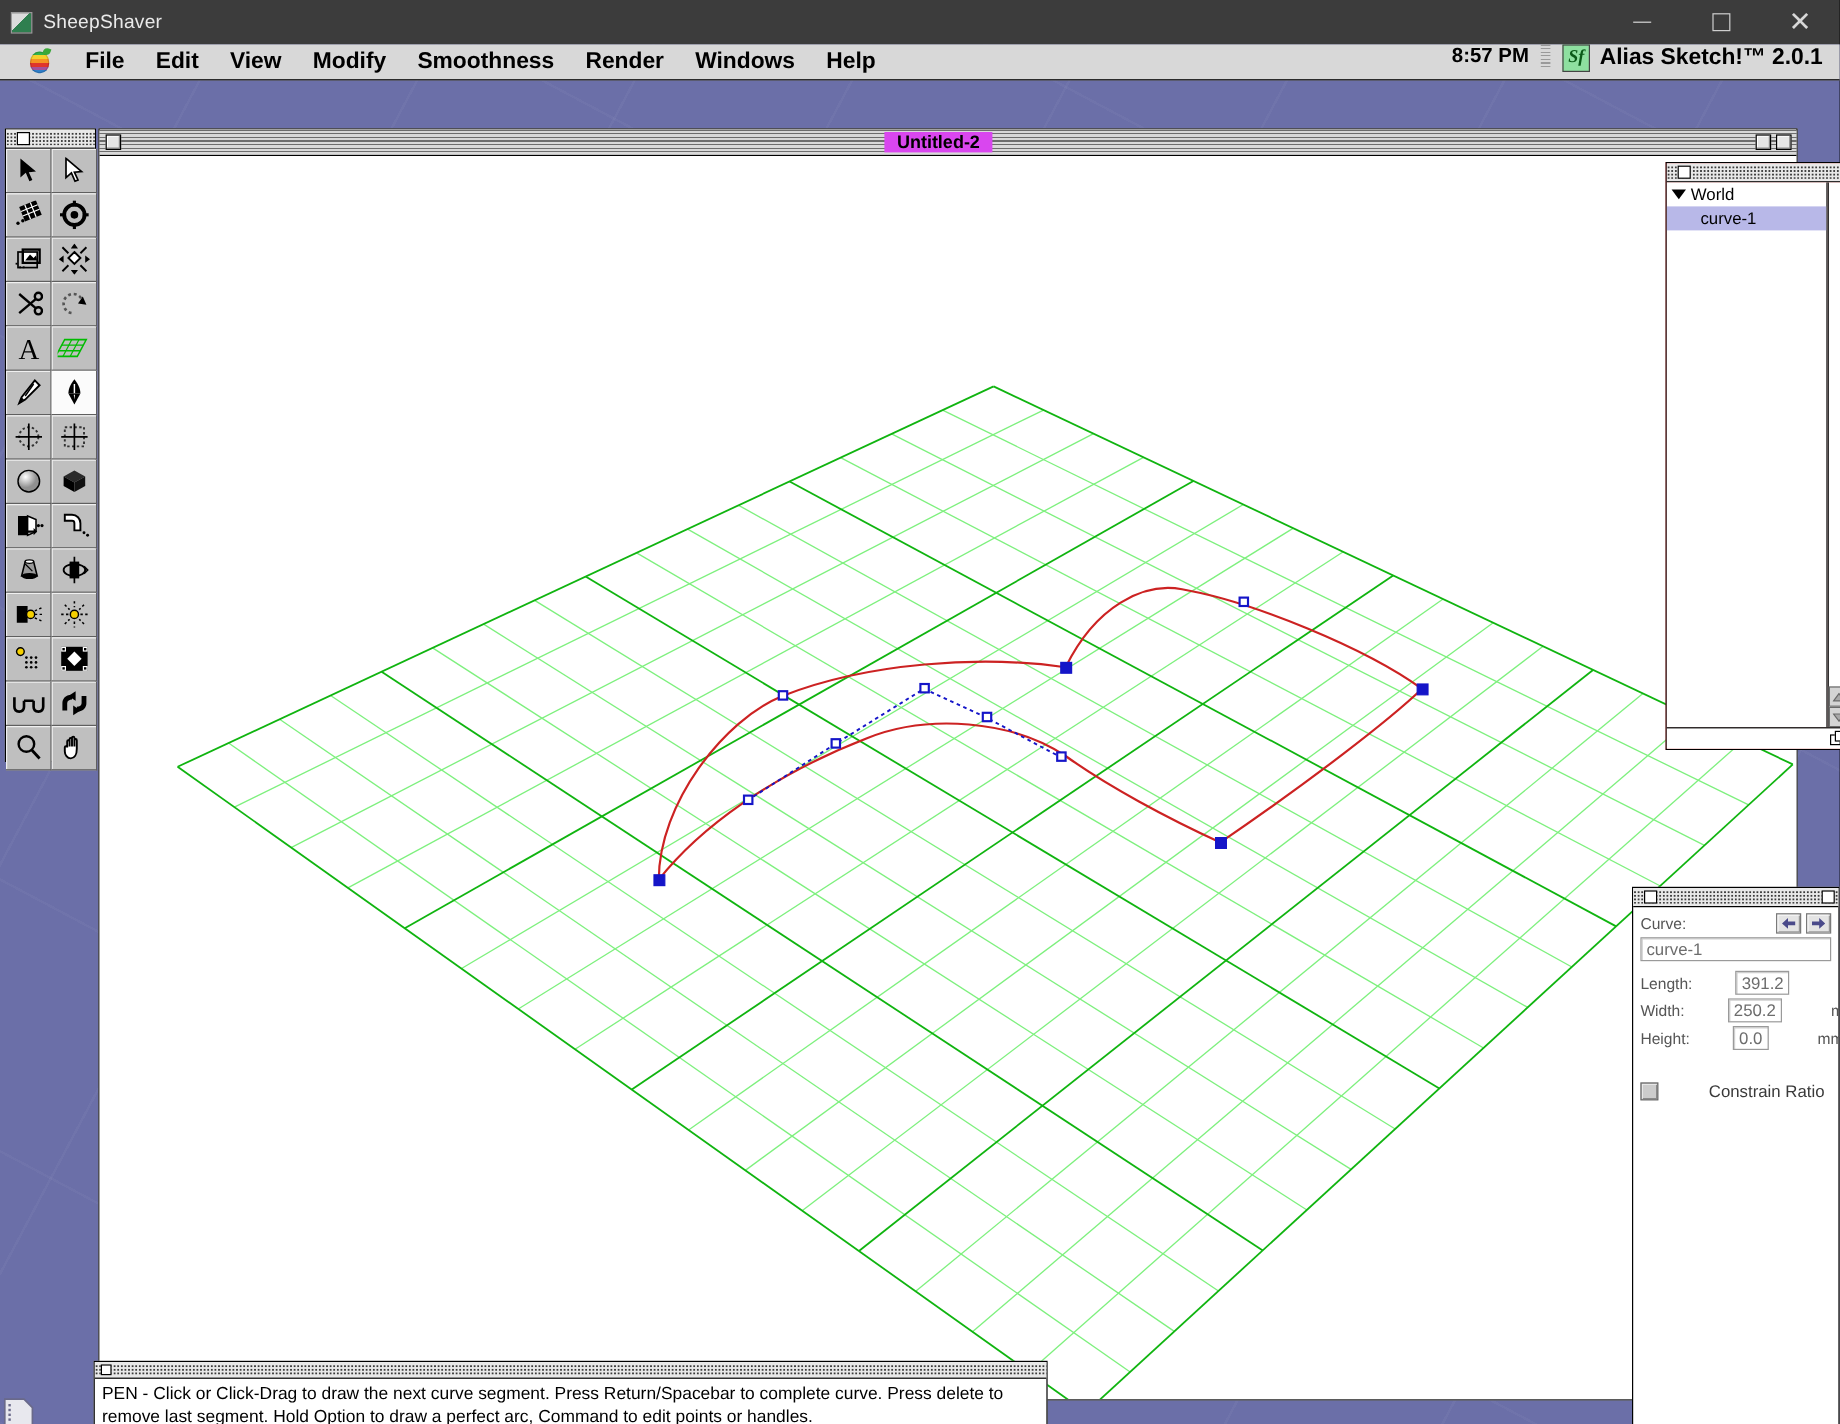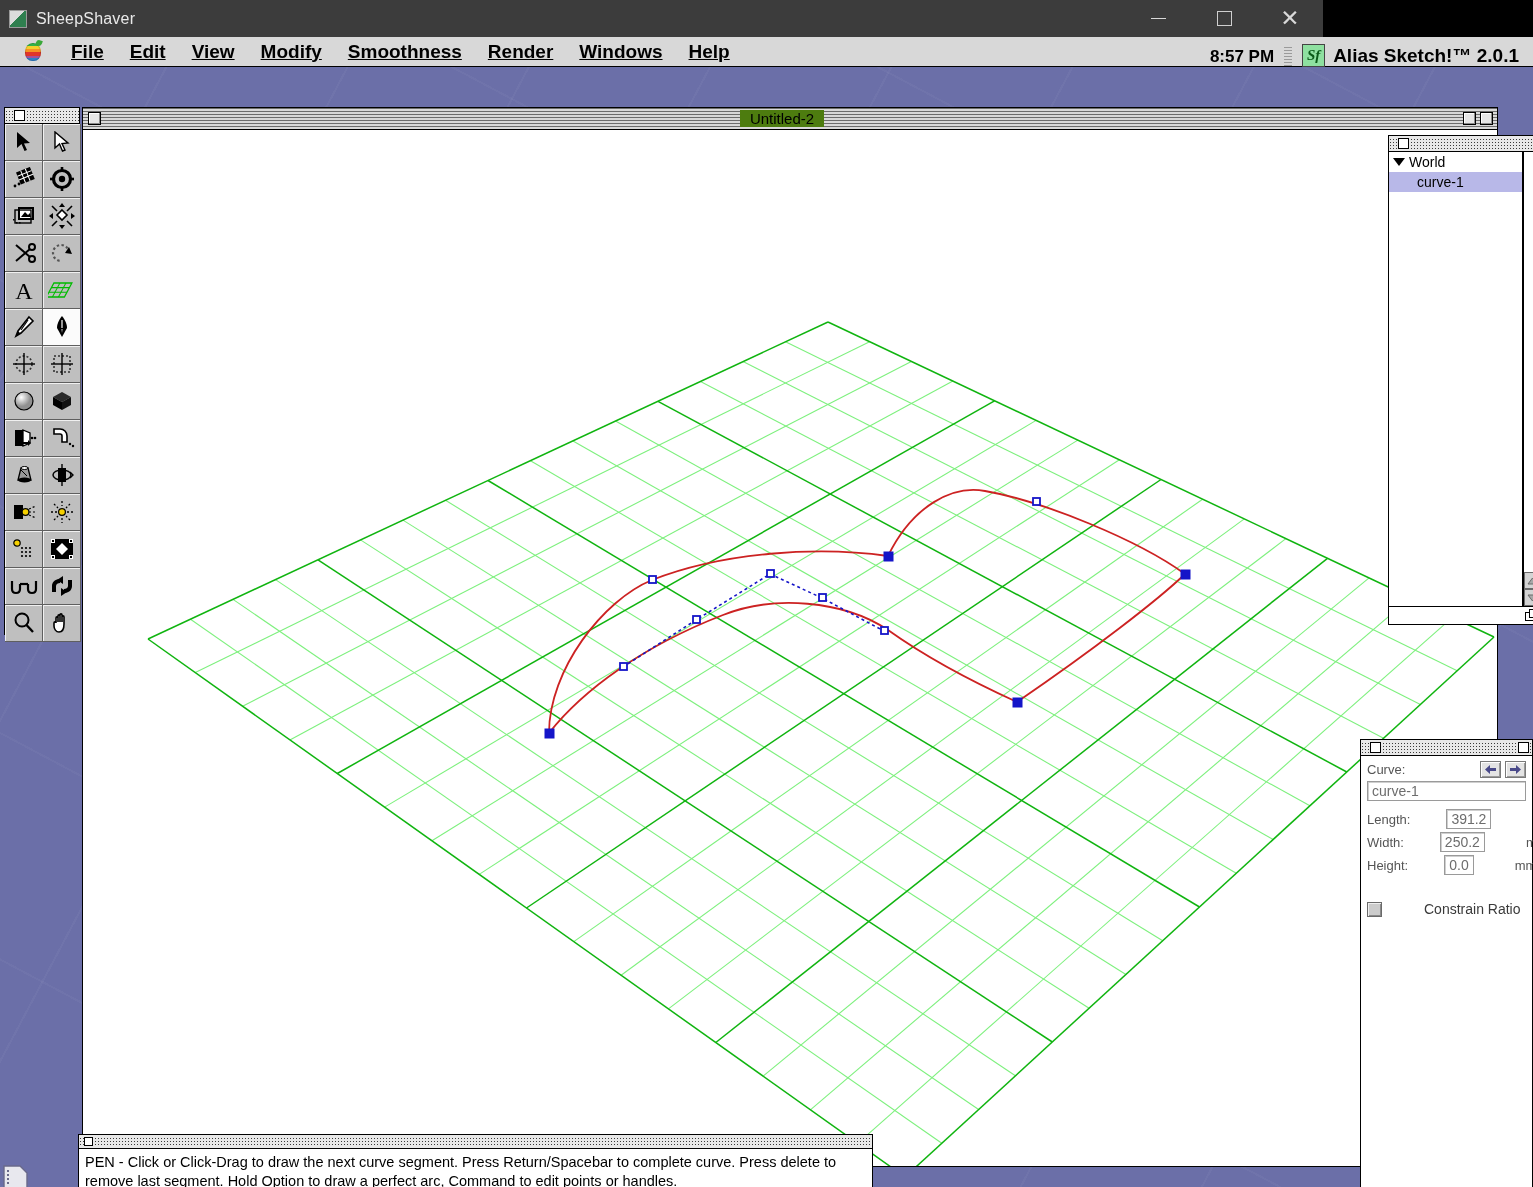--- a/index.html
+++ b/index.html
@@ -1,21 +1,21 @@
 <!DOCTYPE html>
 <html><head>
 <meta charset="utf-8">
 <style>
   * { box-sizing: border-box; margin:0; padding:0; }
   html,body{ width:1533px; height:1187px; overflow:hidden; background:#000; }
   body{ font-family:"Liberation Sans", sans-serif; }
 
   
   #host-titlebar{
-    position:absolute; left:0; top:0; width:1323px; height:37px;
+    position:absolute; left:0; top:0; width:1533px; height:37px;
     background:#3c3c3c; display:flex; align-items:center;
   }
   #host-title-icon{ width:18px; height:18px; margin-left:9px; margin-right:9px;
     background:linear-gradient(135deg,#dcdcdc 0 45%, #2f7f4f 45% 100%); border:1px solid #9a9a9a; }
   #host-title-text{ color:#e9e9e9; font-size:16px; letter-spacing:.2px; }
   .host-btn{ width:66px; height:37px; display:flex; align-items:center; justify-content:center;
     color:#d8d8d8; font-size:17px; }
   #host-btns{ position:absolute; right:0; top:0; display:flex; }
   .hb-min::after{content:""; display:block; width:15px; height:1px; background:#d8d8d8;}
   .hb-max::after{content:""; display:block; width:13px; height:13px; border:1px solid #cfcfcf;}
@@ -26,49 +26,49 @@
         background:#6b6fa8; }
   
   #desktop-pattern{ position:absolute; inset:0;
     background-image:
       repeating-linear-gradient(118deg, rgba(255,255,255,.035) 0 2px, rgba(255,255,255,0) 2px 160px),
       repeating-linear-gradient(28deg, rgba(255,255,255,.03) 0 2px, rgba(255,255,255,0) 2px 200px);
   }
 
   
   #menubar{ position:absolute; left:0; top:0; width:1533px; height:30px;
-    background:#d8d8d8; border-bottom:1px solid #000; display:flex; align-items:center;text-decoration:underline; }
+    background:#d8d8d8; border-bottom:1px solid #000; display:flex; align-items:center; }
   #apple-logo{ width:22px; height:24px; margin-left:22px; margin-right:14px; position:relative; }
   #apple-logo i{ position:absolute; left:3px; top:3px; width:16px; height:18px; border-radius:48% 48% 45% 45%;
     background:linear-gradient(#32b34a 0 16%, #f4d02c 16% 34%, #f59323 34% 52%, #e0352b 52% 70%, #a4519b 70% 86%, #2f7fc9 86% 100%);
     box-shadow:inset 0 0 0 1px rgba(0,0,0,.15); }
   #apple-logo i::after{ content:""; position:absolute; right:-1px; top:-3px; width:6px; height:6px;
     background:#3aa83a; border-radius:60% 0 60% 0; transform:rotate(20deg); }
   .menu-item{ font-size:19px; font-weight:bold; color:#000; padding:0 13px; line-height:30px;
     font-family:"Liberation Sans", sans-serif; }
-  #menubar-right{ position:absolute; right:0; top:0; height:30px; display:flex; align-items:flex-end; }
+  #menubar-right{ position:absolute; right:0; top:0; height:30px; display:flex; align-items:flex-start; }
   #mb-clock{ font-size:17px; font-weight:bold; color:#000; }
   #mb-sep{ width:8px; height:20px; margin:0 10px;
      background-image:repeating-linear-gradient(to bottom,#9a9a9a 0 1px,transparent 1px 3px); }
   #mb-app-icon{ width:23px; height:23px; background:#8ee0a0; border:1px solid #444; position:relative;
     display:flex; align-items:center; justify-content:center; font-style:italic; font-weight:bold;
     font-size:15px; color:#0a5a18; font-family:"Liberation Serif", serif; }
   #mb-app-name{ font-size:19px; font-weight:bold; margin-left:8px; margin-right:14px; }
 
   
   .mw{ position:absolute; background:#fff; border:1px solid #000; }
   .mw-title{ height:22px; background:#d9d9d9; border-bottom:1px solid #000;
     position:relative; display:flex; align-items:center; }
   .stripes{ position:absolute; left:0; right:0; top:0; bottom:0;
     background-image:repeating-linear-gradient(to bottom,#000 0 1px,#d9d9d9 1px 3px);
     opacity:.5; }
   .closebox{ width:13px; height:13px; border:1px solid #000; background:#e6e6e6;
     margin-left:5px; z-index:2; position:relative; box-shadow:inset -1px -1px 0 #8a8a8a, inset 1px 1px 0 #fff;}
-  .mw-title-label{ z-index:2; position:relative; background:#4d7c0f; padding:0 10px;
-    font-size:15px; font-weight:normal; font-family:"Liberation Sans", sans-serif; margin:16px auto; }
+  .mw-title-label{ z-index:2; position:relative; background:#d946ef; padding:0 10px;
+    font-size:15px; font-weight:bold; font-family:"Liberation Sans", sans-serif; margin:16px auto; }
   .zoombox{ width:13px; height:13px; border:1px solid #000; background:#e6e6e6; z-index:2; position:relative;
     box-shadow:inset -1px -1px 0 #8a8a8a, inset 1px 1px 0 #fff; margin-right:4px;}
 
   
   .pal-title{ height:16px; background:#e8e8e8; border-bottom:1px solid #000;
      position:relative; display:flex; align-items:center; }
   .pal-dots{ position:absolute; left:0; right:0; top:2px; bottom:2px;
      background-image:radial-gradient(#000 .6px, transparent .7px);
      background-size:3px 3px; opacity:.75; }
   .pal-close{ width:11px; height:11px; border:1px solid #000; background:#fff; margin-left:9px;

